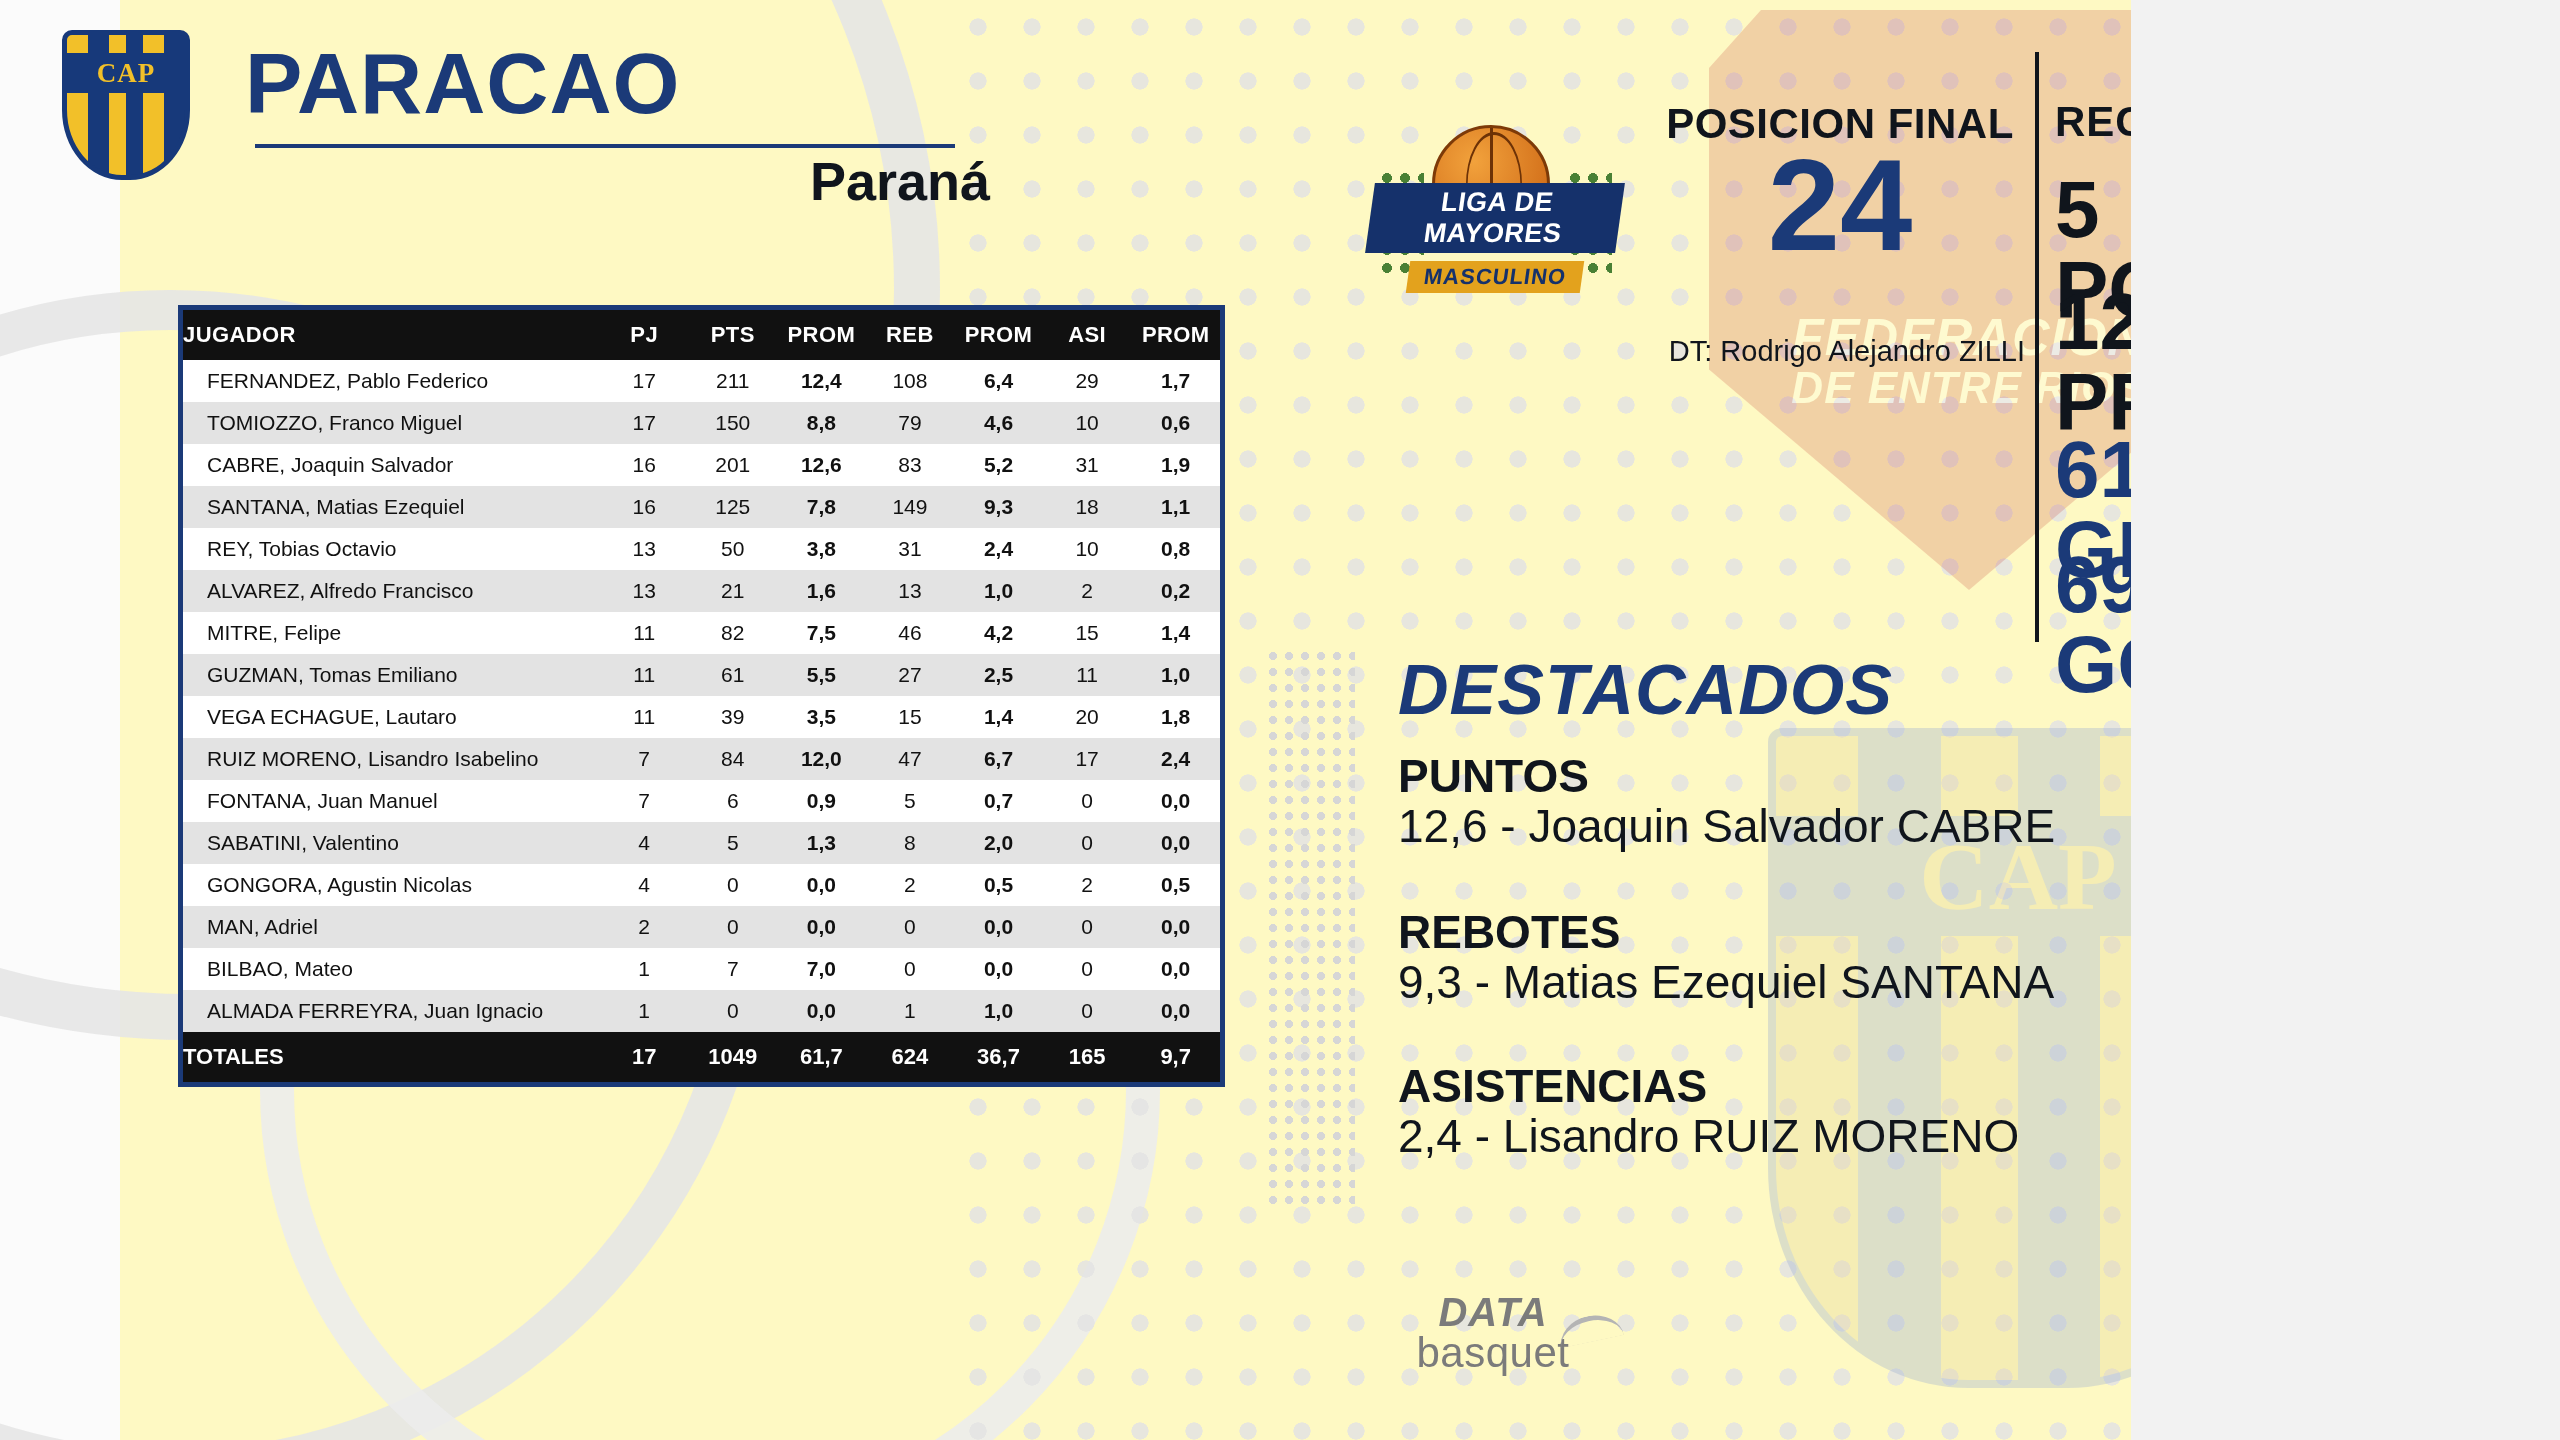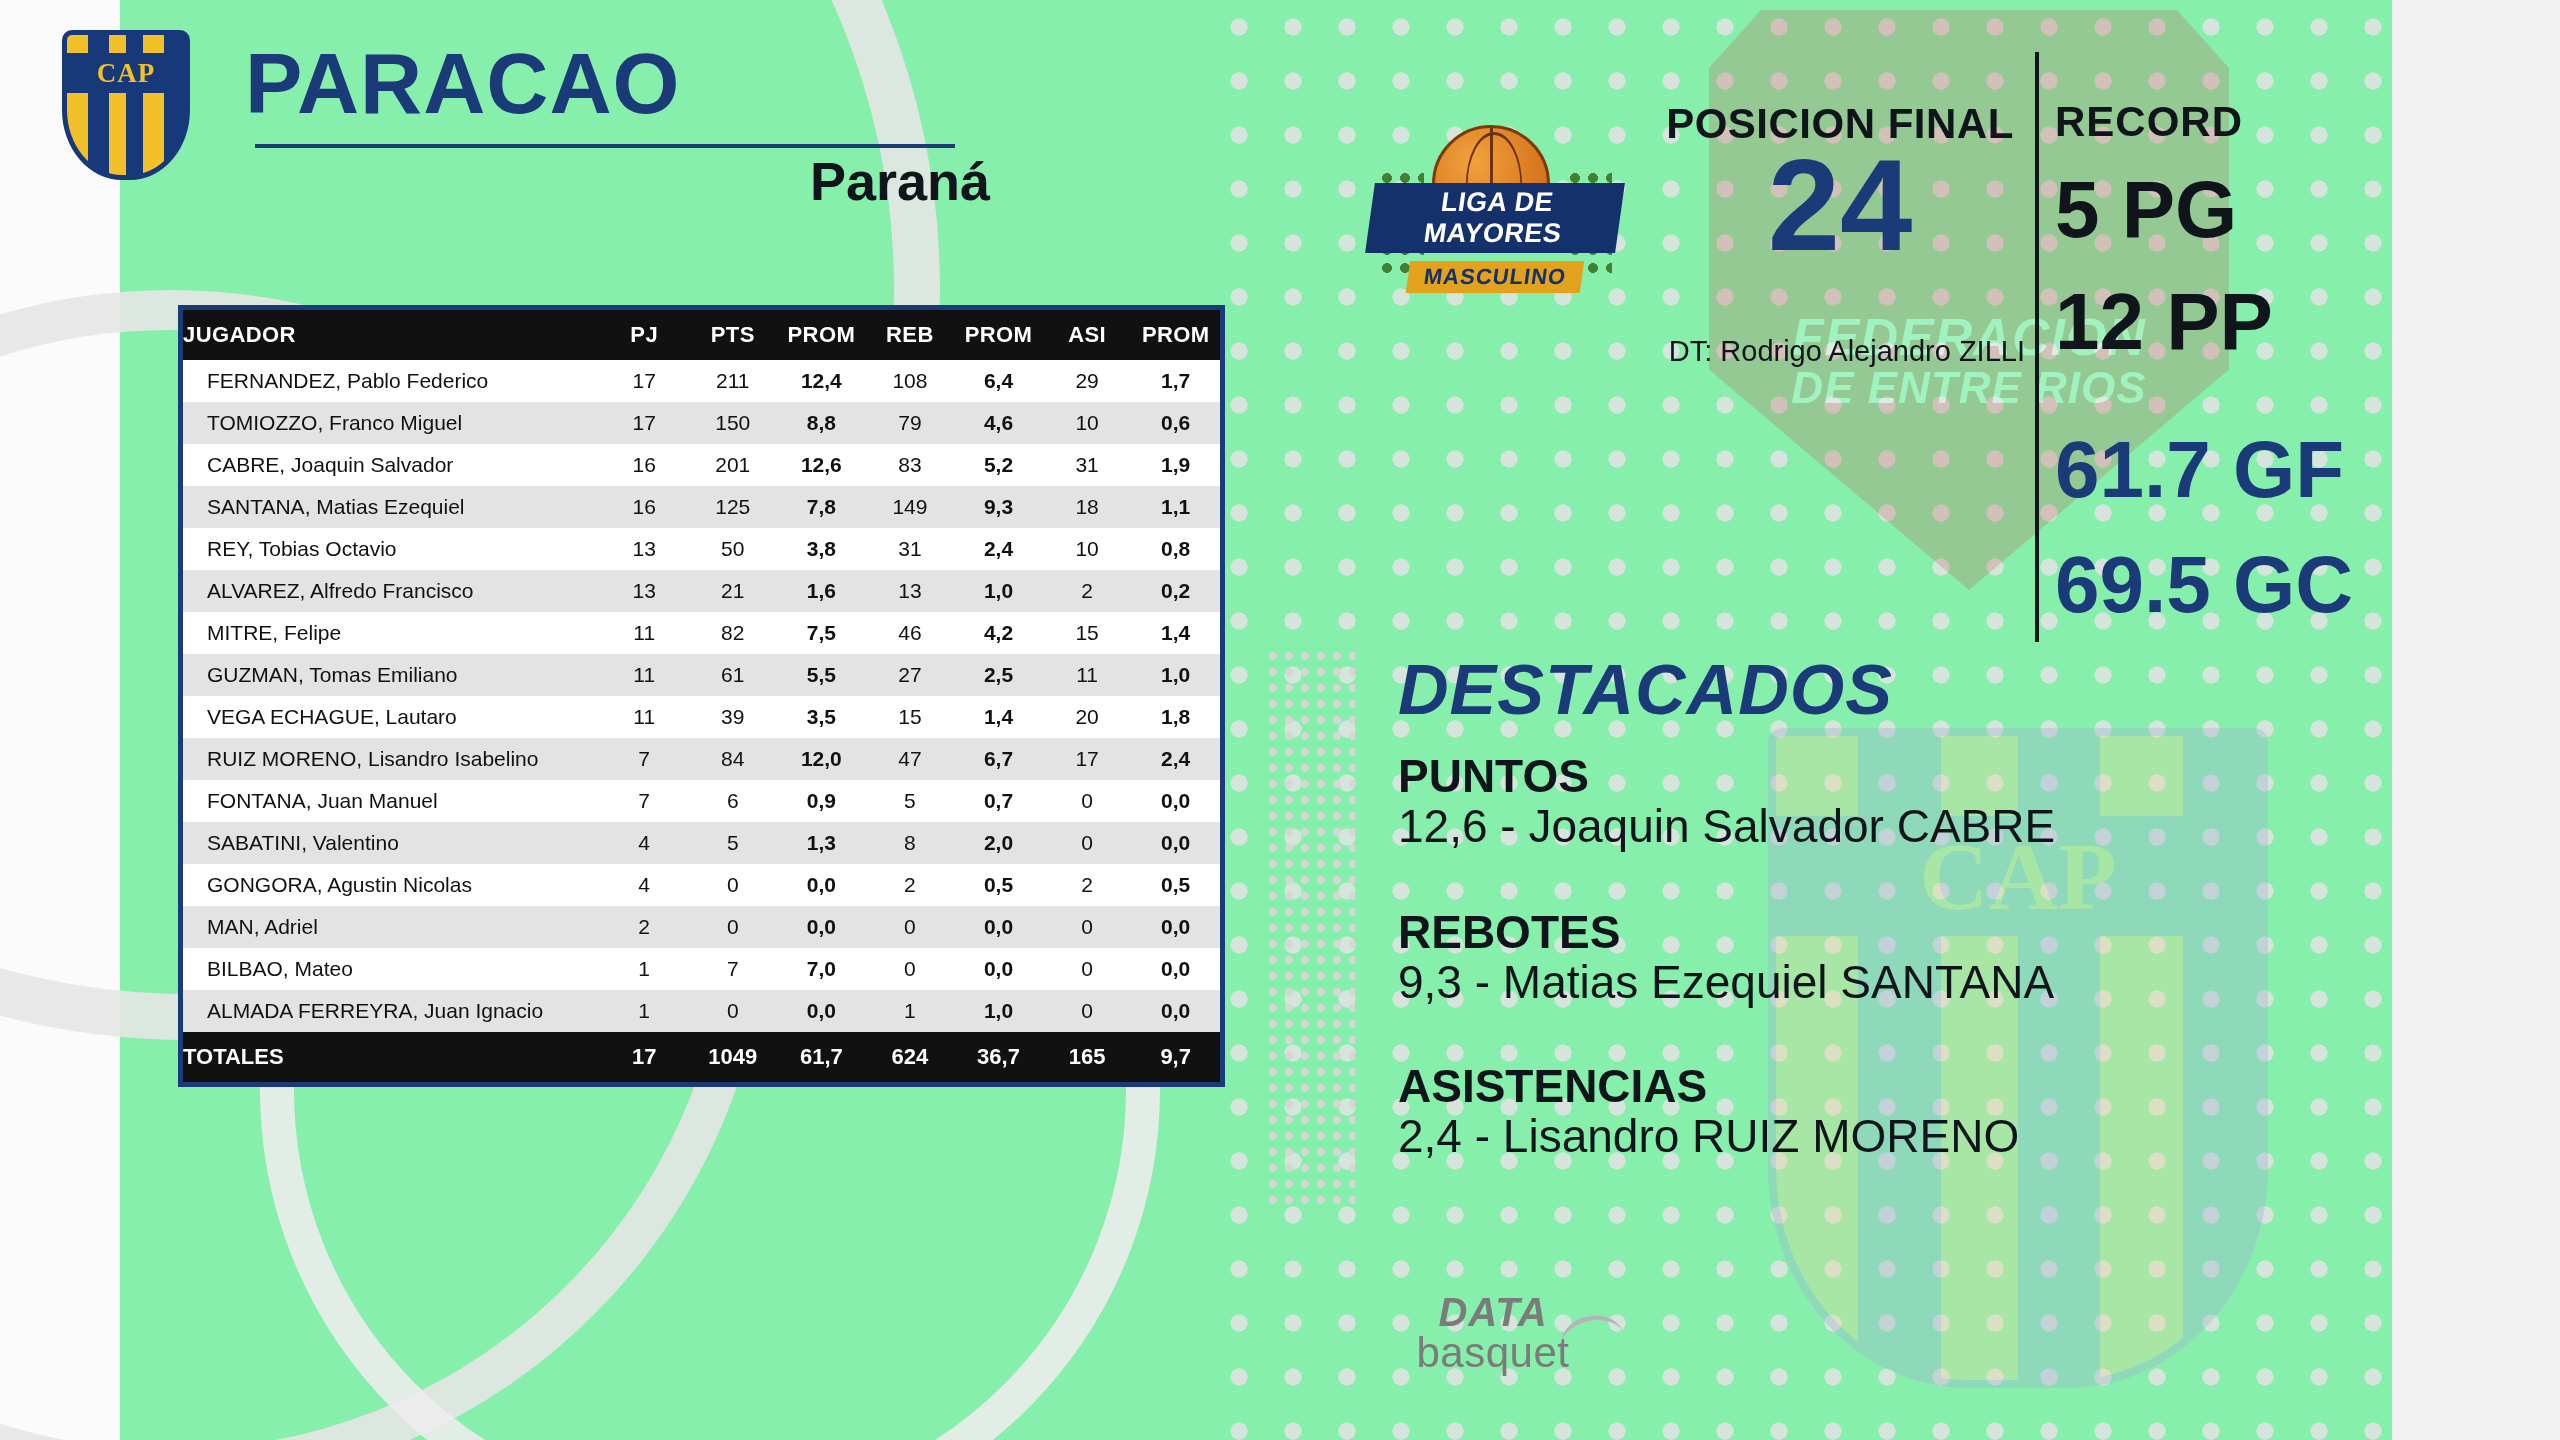--- a/index.html
+++ b/index.html
@@ -4,22 +4,22 @@
 <style>
   * { box-sizing: border-box; margin: 0; padding: 0; }
   html, body {
     width: 2560px; height: 1440px;
     background: #f2f2f2;
     font-family: "Liberation Sans", sans-serif;
     overflow: hidden;
   }
   #page {
     position: relative;
-    width: 2392px; height: 1440px;
-    background: #86efac;
+    width: 2131px; height: 1440px;
+    background: #fef9c3;
     overflow: hidden;
   }
 
   
   .bg-dots {
     position: absolute;
     top: 0; right: 0;
     width: 1180px; height: 1440px;
     background-image: radial-gradient(circle, #e3e3e3 22%, transparent 23%);
     background-size: 54px 54px;

